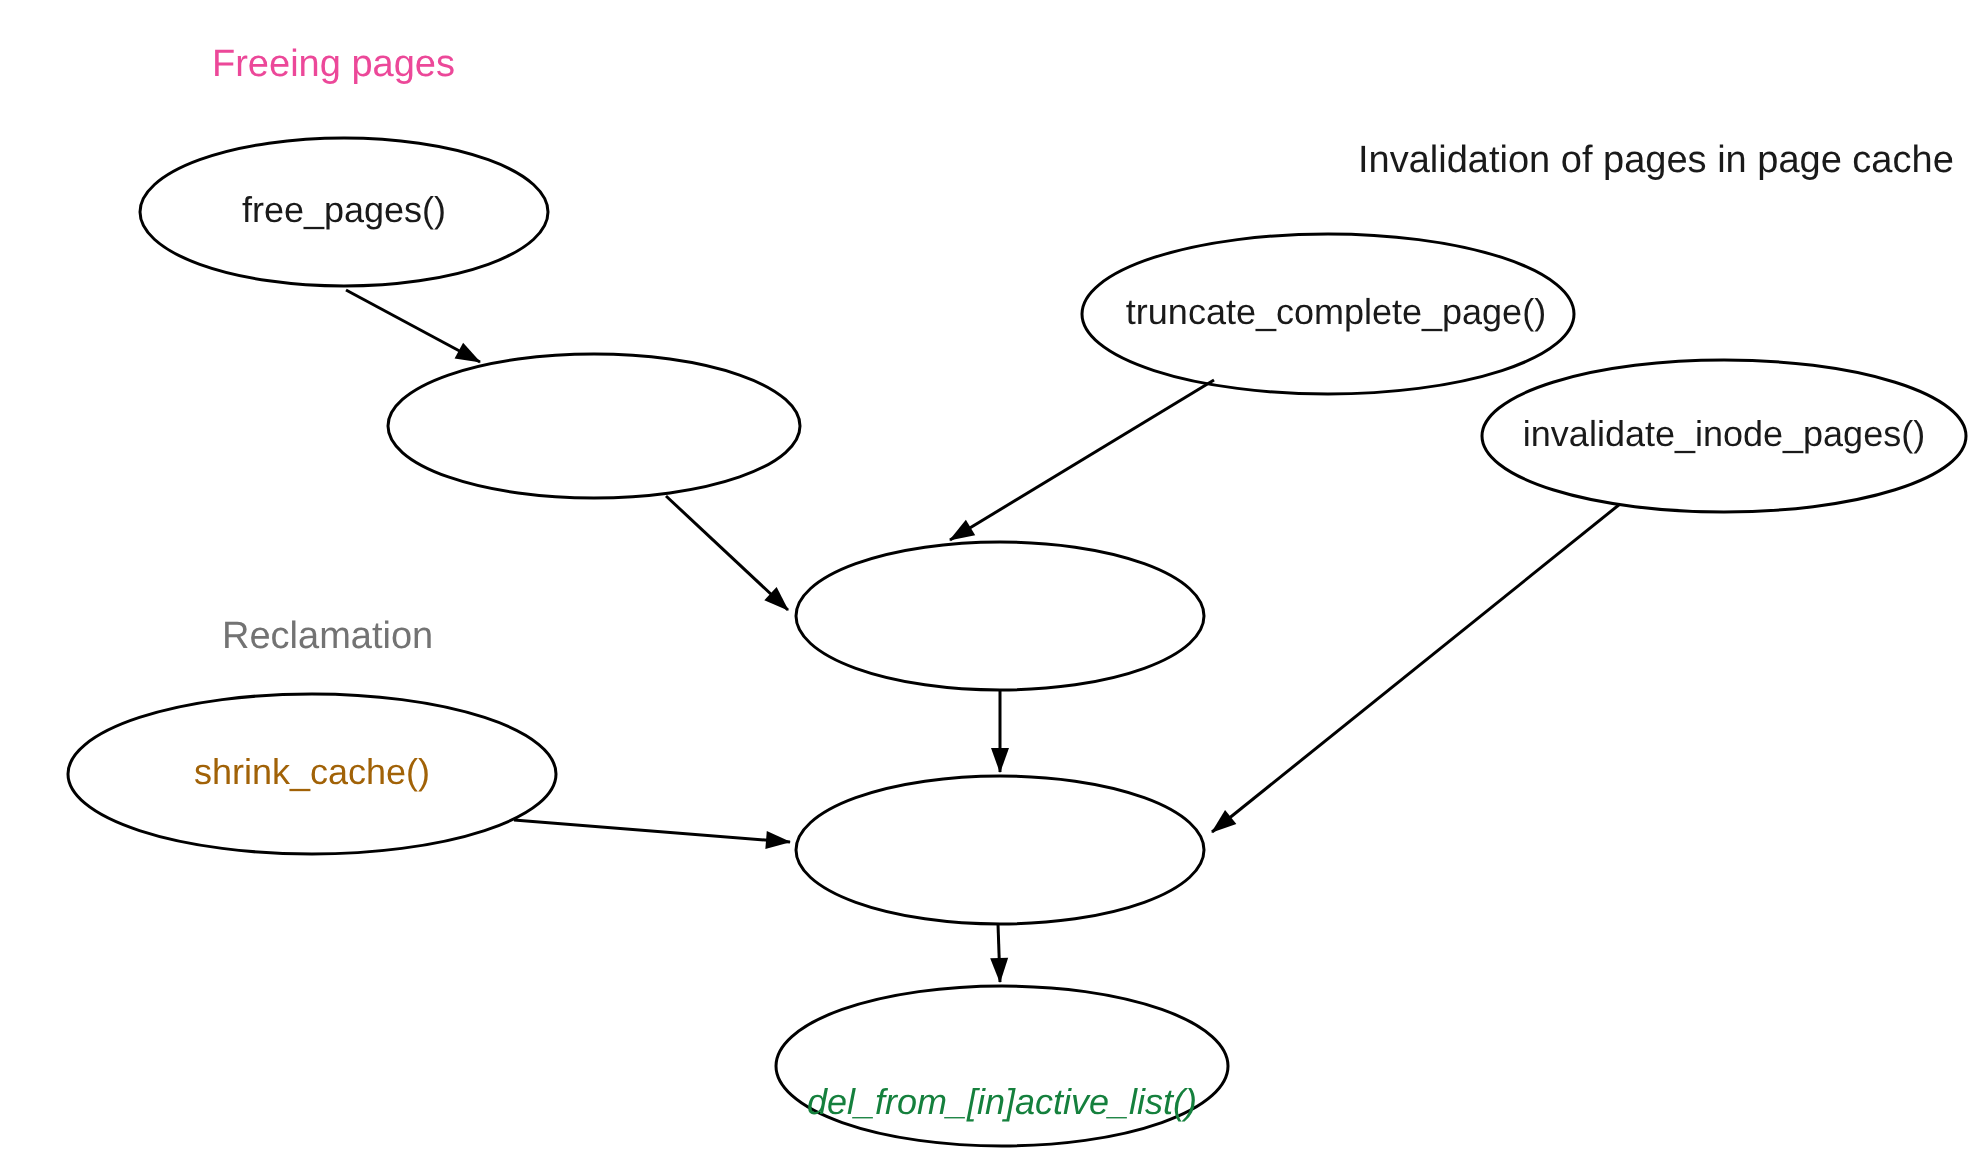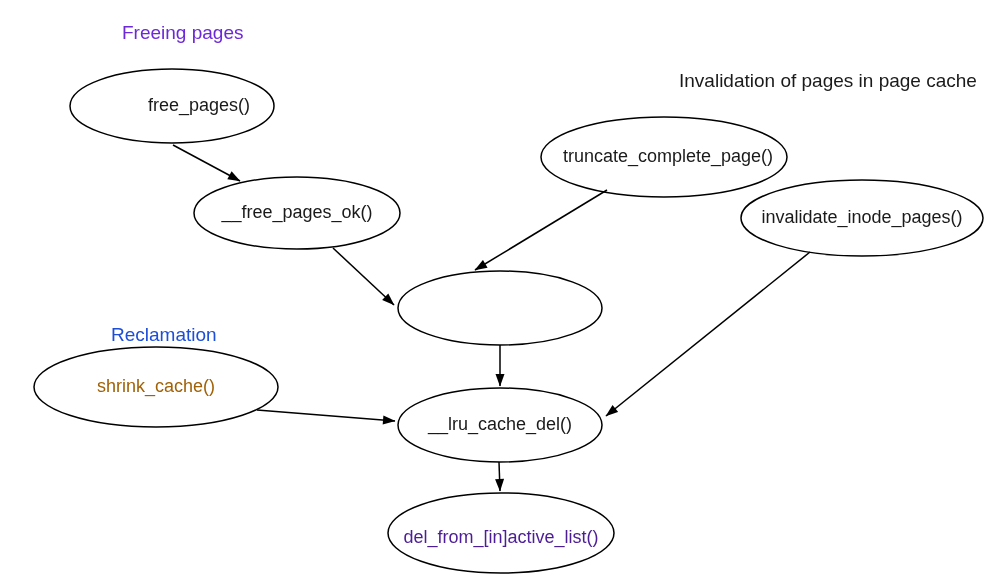--- a/index.html
+++ b/index.html
@@ -56,23 +56,21 @@
       <ellipse cx="500" cy="425" rx="102" ry="37" fill="#ffffff" stroke="#000000" stroke-width="1.5"></ellipse>
       <ellipse cx="501" cy="533" rx="113" ry="40" fill="#ffffff" stroke="#000000" stroke-width="1.5"></ellipse>
       <line x1="173" y1="145" x2="240" y2="181" stroke="#000000" stroke-width="1.5" marker-end="url(#arrowhead)"></line>
       <line x1="333" y1="248" x2="394" y2="305" stroke="#000000" stroke-width="1.5" marker-end="url(#arrowhead)"></line>
       <line x1="607" y1="190" x2="475" y2="270" stroke="#000000" stroke-width="1.5" marker-end="url(#arrowhead)"></line>
       <line x1="810" y1="252" x2="606" y2="416" stroke="#000000" stroke-width="1.5" marker-end="url(#arrowhead)"></line>
       <line x1="500" y1="345" x2="500" y2="386" stroke="#000000" stroke-width="1.5" marker-end="url(#arrowhead)"></line>
       <line x1="257" y1="410" x2="395" y2="421" stroke="#000000" stroke-width="1.5" marker-end="url(#arrowhead)"></line>
       <line x1="499" y1="462" x2="500" y2="491" stroke="#000000" stroke-width="1.5" marker-end="url(#arrowhead)"></line>
     </svg>
-<div class="node-label" style="left: 172px; top: 106px; color: rgb(26, 26, 26); margin-left: 27px;">free_pages()</div>
-    <div class="node-label" style="left: 297px; top: 213px; color: rgb(26, 26, 26);">__free_pages_ok()</div>
+<div class="node-label" style="left: 172px; top: 106px; color: rgb(26, 26, 26);">free_pages()</div>
     <div class="node-label" style="left: 668px; top: 157px; color: rgb(26, 26, 26);">truncate_complete_page()</div>
     <div class="node-label" style="left: 862px; top: 218px; color: rgb(26, 26, 26);">invalidate_inode_pages()</div>
     <div class="node-label" style="left: 156px; top: 387px; color: #a16207;">shrink_cache()</div>
-    <div class="node-label" style="left: 500px; top: 425px; color: rgb(26, 26, 26);">__lru_cache_del()</div>
-    <div class="node-label" style="left: 501px; top: 538px; color: #4c1d95;">del_from_[in]active_list()</div>
-    <div class="section-label" style="left: 122px; top: 22px; color: #6d28d9;">Freeing pages</div>
+    <div class="node-label" style="left: 501px; top: 552px; color: #15803d; font-style: italic;">del_from_[in]active_list()</div>
+    <div class="section-label" style="left: 106px; top: 22px; color: #ec4899;">Freeing pages</div>
     <div class="section-label" style="left: 679px; top: 70px; color: rgb(26, 26, 26); text-align: center;">Invalidation of pages in page cache</div>
-    <div class="section-label" style="left: 111px; top: 324px; color: #1d4ed8; text-align: center;">Reclamation</div>
+    <div class="section-label" style="left: 111px; top: 308px; color: #737373; text-align: center;">Reclamation</div>
   </div>
 
 </body></html>

